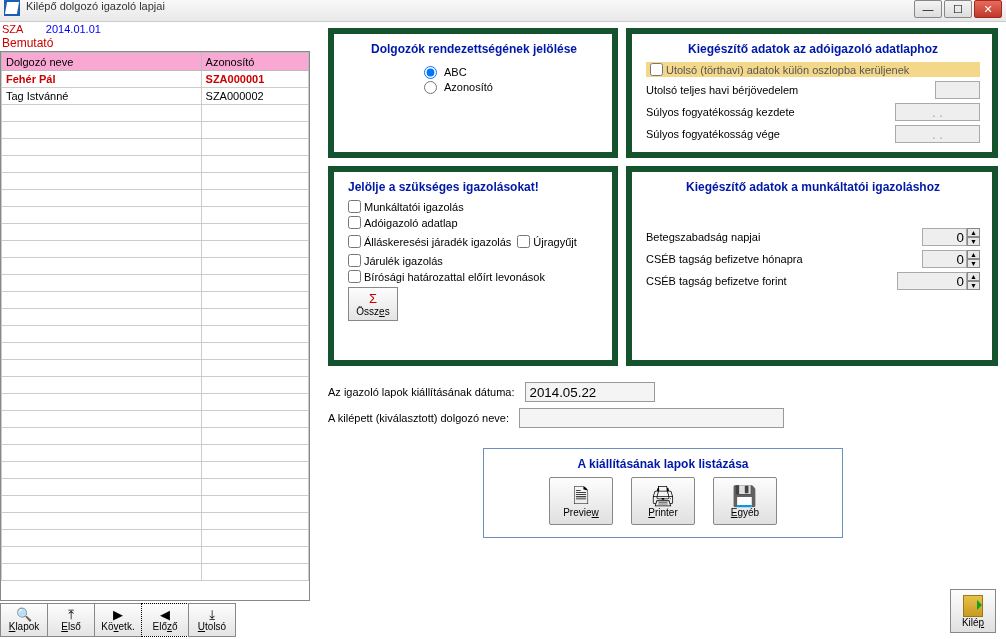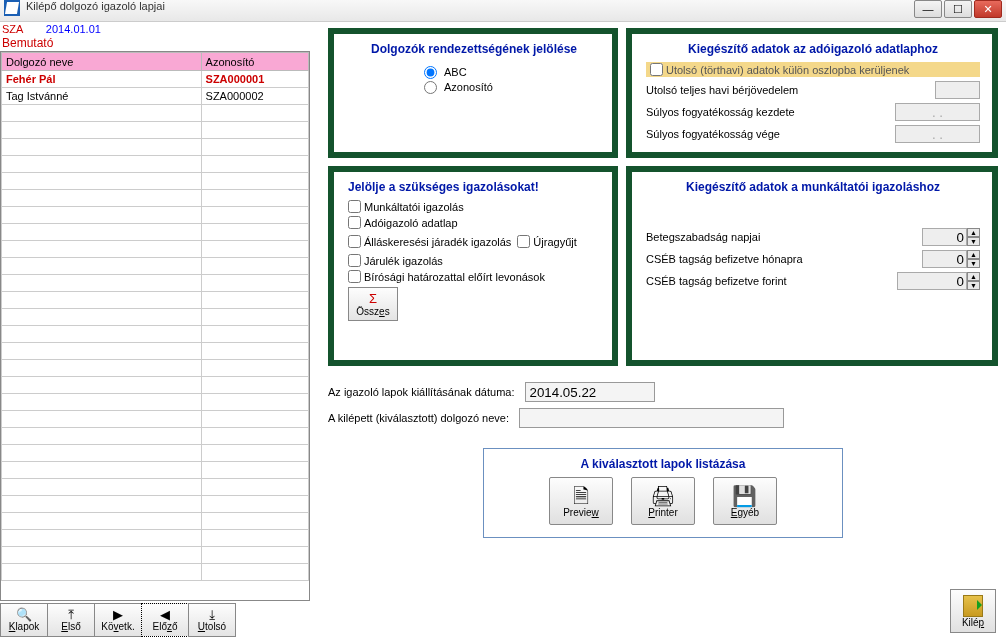--- a/index.html
+++ b/index.html
@@ -503,21 +503,21 @@
         <span>Az igazoló lapok kiállításának dátuma:</span>
         <input type="text" class="date-val" value="2014.05.22" style="">
       </div>
       <div class="r">
         <span>A kilépett (kiválasztott) dolgozó neve:</span>
         <input type="text" class="name-val" value="" style="">
       </div>
     </div>
 
     <div class="lista-panel">
-      <div class="panel-title">A kiválasztott lapok listázása</div>
+      <div class="panel-title">A kiállításának lapok listázása</div>
       <div class="action-btns">
         <div class="act-btn">
           <span class="ic">🗎</span>
           <span>Previe<u class="hot">w</u></span>
         </div>
         <div class="act-btn">
           <span class="ic">🖨</span>
           <span><u class="hot">P</u>rinter</span>
         </div>
         <div class="act-btn">

